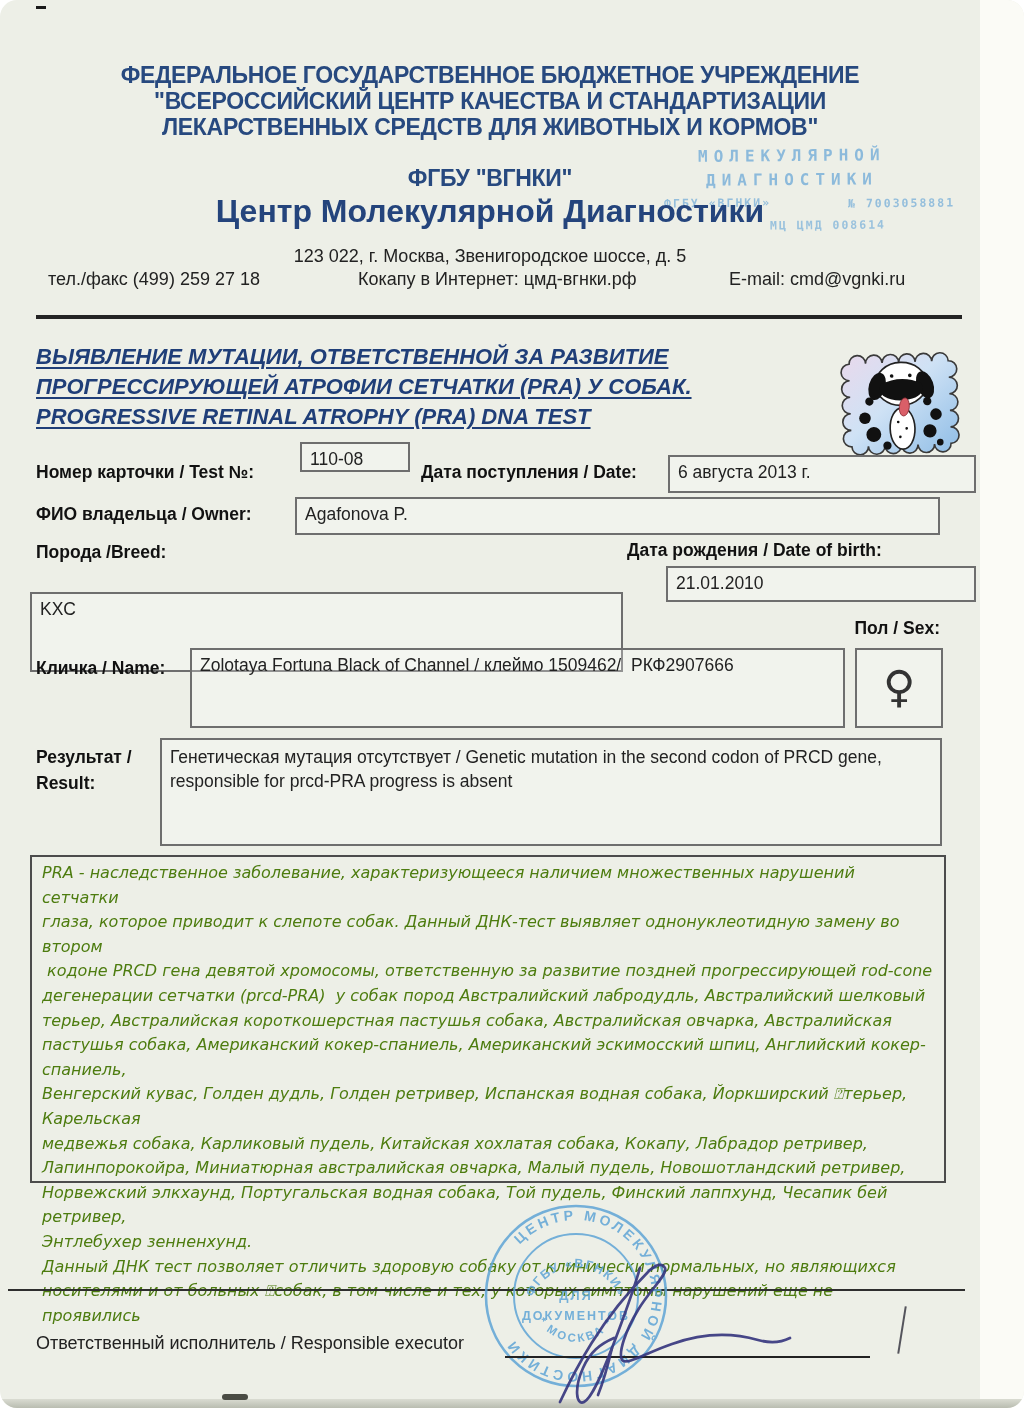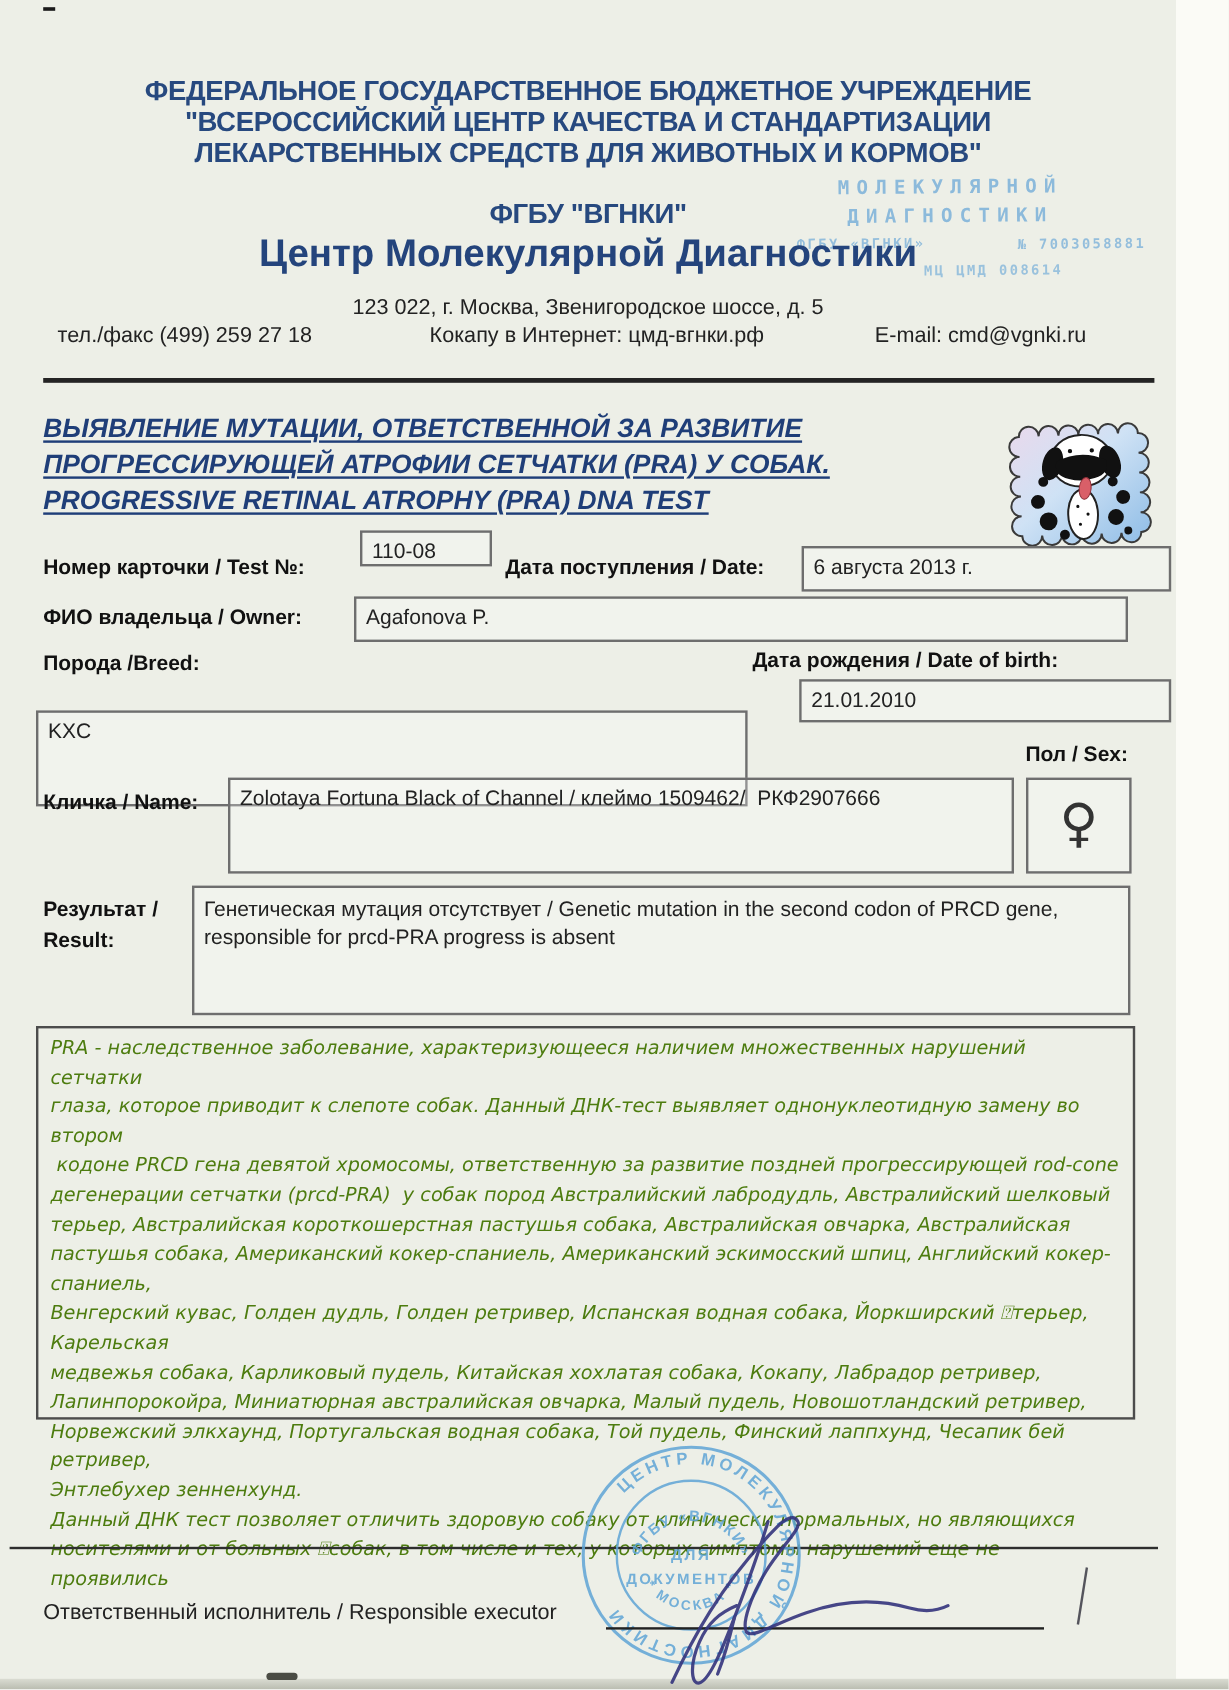--- a/index.html
+++ b/index.html
@@ -1,19 +1,19 @@
 <!DOCTYPE html>
 <html><head>
 <meta charset="utf-8">
 <style>
   html,body { margin:0; padding:0; background:#ffffff; }
   .page {
     position:relative; width:1024px; height:1408px;
     background:#edefe7; overflow:hidden;
-    font-family:"Liberation Sans", sans-serif; color:#1c1c1c;
+    font-family:"Liberation Sans", sans-serif; color:#1c1c1c;border-radius:17px;
   }
   .abs { position:absolute; }
   
   .scan-right { right:0; top:0; width:44px; height:100%; background:#fbfbf6; }
   .scan-bottom { left:0; top:1399px; width:1024px; height:9px;
     background:linear-gradient(#dadcd2,#b9bcb0); }
   .scan-dash { left:36px; top:6px; width:10px; height:3px; background:#1a1a1a; }
   .smudge { left:222px; top:1394px; width:26px; height:6px; background:#4a4c44; border-radius:3px; }
 
   

